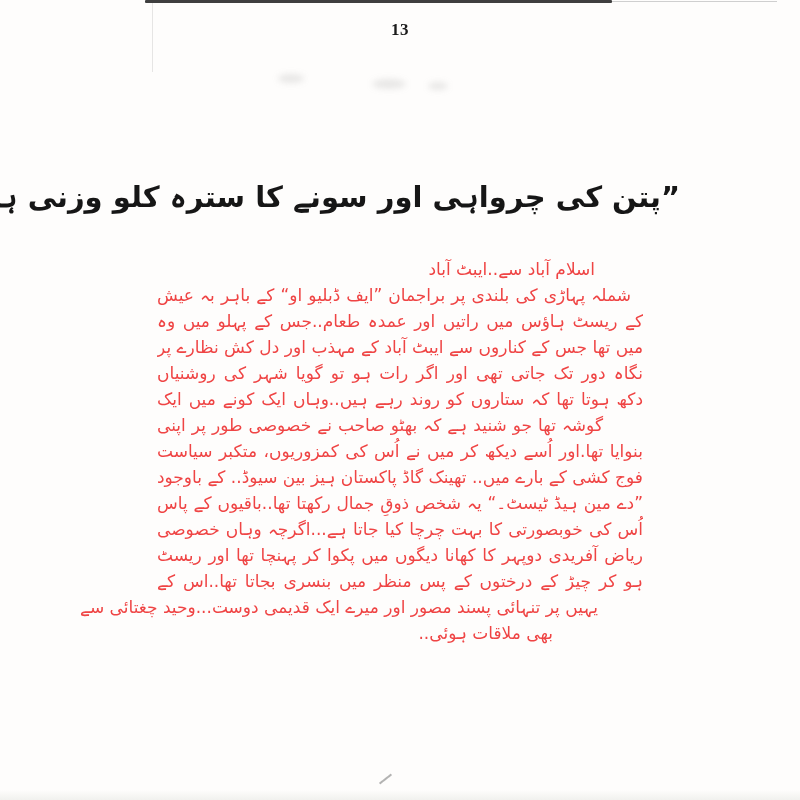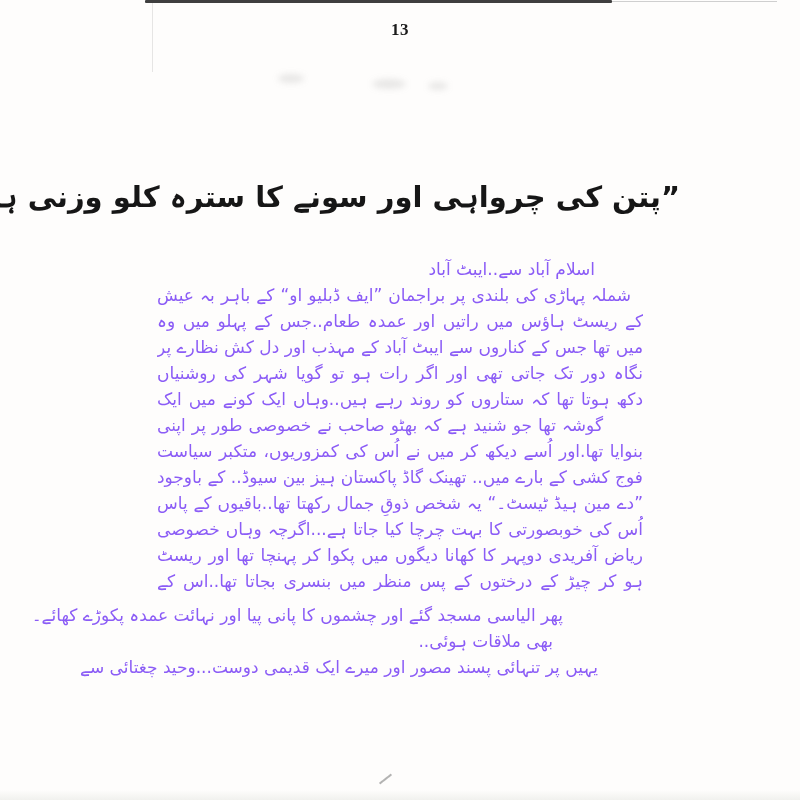--- a/index.html
+++ b/index.html
@@ -88,21 +88,21 @@
     width: 486px;
     direction: rtl;
   }
   .line {
     direction: rtl;
     unicode-bidi: embed;
     text-align: right;
     height: 26px;
     line-height: 26px;
     font-size: 17px;
-    color: #8b5cf6;
+    color: #ef4444;
     white-space: nowrap;
     box-sizing: border-box;
   }
   .line.justify {
     white-space: normal;
     text-align: justify;
     text-align-last: justify;
     overflow: hidden;
   }
   .line.gap { margin-top: 8px; }
@@ -132,18 +132,17 @@
       <div class="line justify" style="padding-right: 0px;">میں تھا جس کے کناروں سے ایبٹ آباد کے مہذب اور دل کش نظارے پر ایک طائرانہ</div>
       <div class="line justify" style="padding-right: 0px;">نگاہ دور تک جاتی تھی اور اگر رات ہو تو گویا شہر کی روشنیاں پاؤں تلے مسلی جاتی تھیں اور</div>
       <div class="line justify" style="padding-right: 0px;">دکھ ہوتا تھا کہ ستاروں کو روند رہے ہیں..وہاں ایک کونے میں ایک اوپن ایئر پگوڈا نما</div>
       <div class="line justify" style="padding-right: 40px;">گوشہ تھا جو شنید ہے کہ بھٹو صاحب نے خصوصی طور پر اپنی شبوں کو بھگونے کے لیے</div>
       <div class="line justify" style="padding-right: 0px;">بنوایا تھا.اور اُسے دیکھ کر میں نے اُس کی کمزوریوں، متکبر سیاست اور مشرقی پاکستان پر</div>
       <div class="line justify" style="padding-right: 0px;">فوج کشی کے بارے میں.. تھینک گاڈ پاکستان ہیز بین سیوڈ.. کے باوجود بے اختیار کہا تھا کہ</div>
       <div class="line justify" style="padding-right: 0px;">”دے مین ہیڈ ٹیسٹ۔“ یہ شخص ذوقِ جمال رکھتا تھا..باقیوں کے پاس تو یہ بھی نہ تھا..</div>
       <div class="line justify" style="padding-right: 0px;">اُس کی خوبصورتی کا بہت چرچا کیا جاتا ہے...اگرچہ وہاں خصوصی طور پر ہمارے لیے</div>
       <div class="line justify" style="padding-right: 0px;">ریاض آفریدی دوپہر کا کھانا دیگوں میں پکوا کر پہنچا تھا اور ریسٹ ہاؤس کے لان میں کھڑا</div>
       <div class="line justify" style="padding-right: 0px;">ہو کر چیڑ کے درختوں کے پس منظر میں بنسری بجاتا تھا..اس کے باوجود... ٹھنڈیانی کی</div>
-      <div class="line gap" style="padding-right: 80px;">پھر الیاسی مسجد گئے اور چشموں کا پانی پیا اور نہائت عمدہ پکوڑے کھائے۔</div>
+      <div class="line" style="padding-right: 45px;">یہیں پر تنہائی پسند مصور اور میرے ایک قدیمی دوست...وحید چغتائی سے</div>
       <div class="line" style="padding-right: 90px;">بھی ملاقات ہوئی..</div>
-      <div class="line" style="padding-right: 45px;">یہیں پر تنہائی پسند مصور اور میرے ایک قدیمی دوست...وحید چغتائی سے</div>
     </div>
 
 </div>
 
 </body></html>

